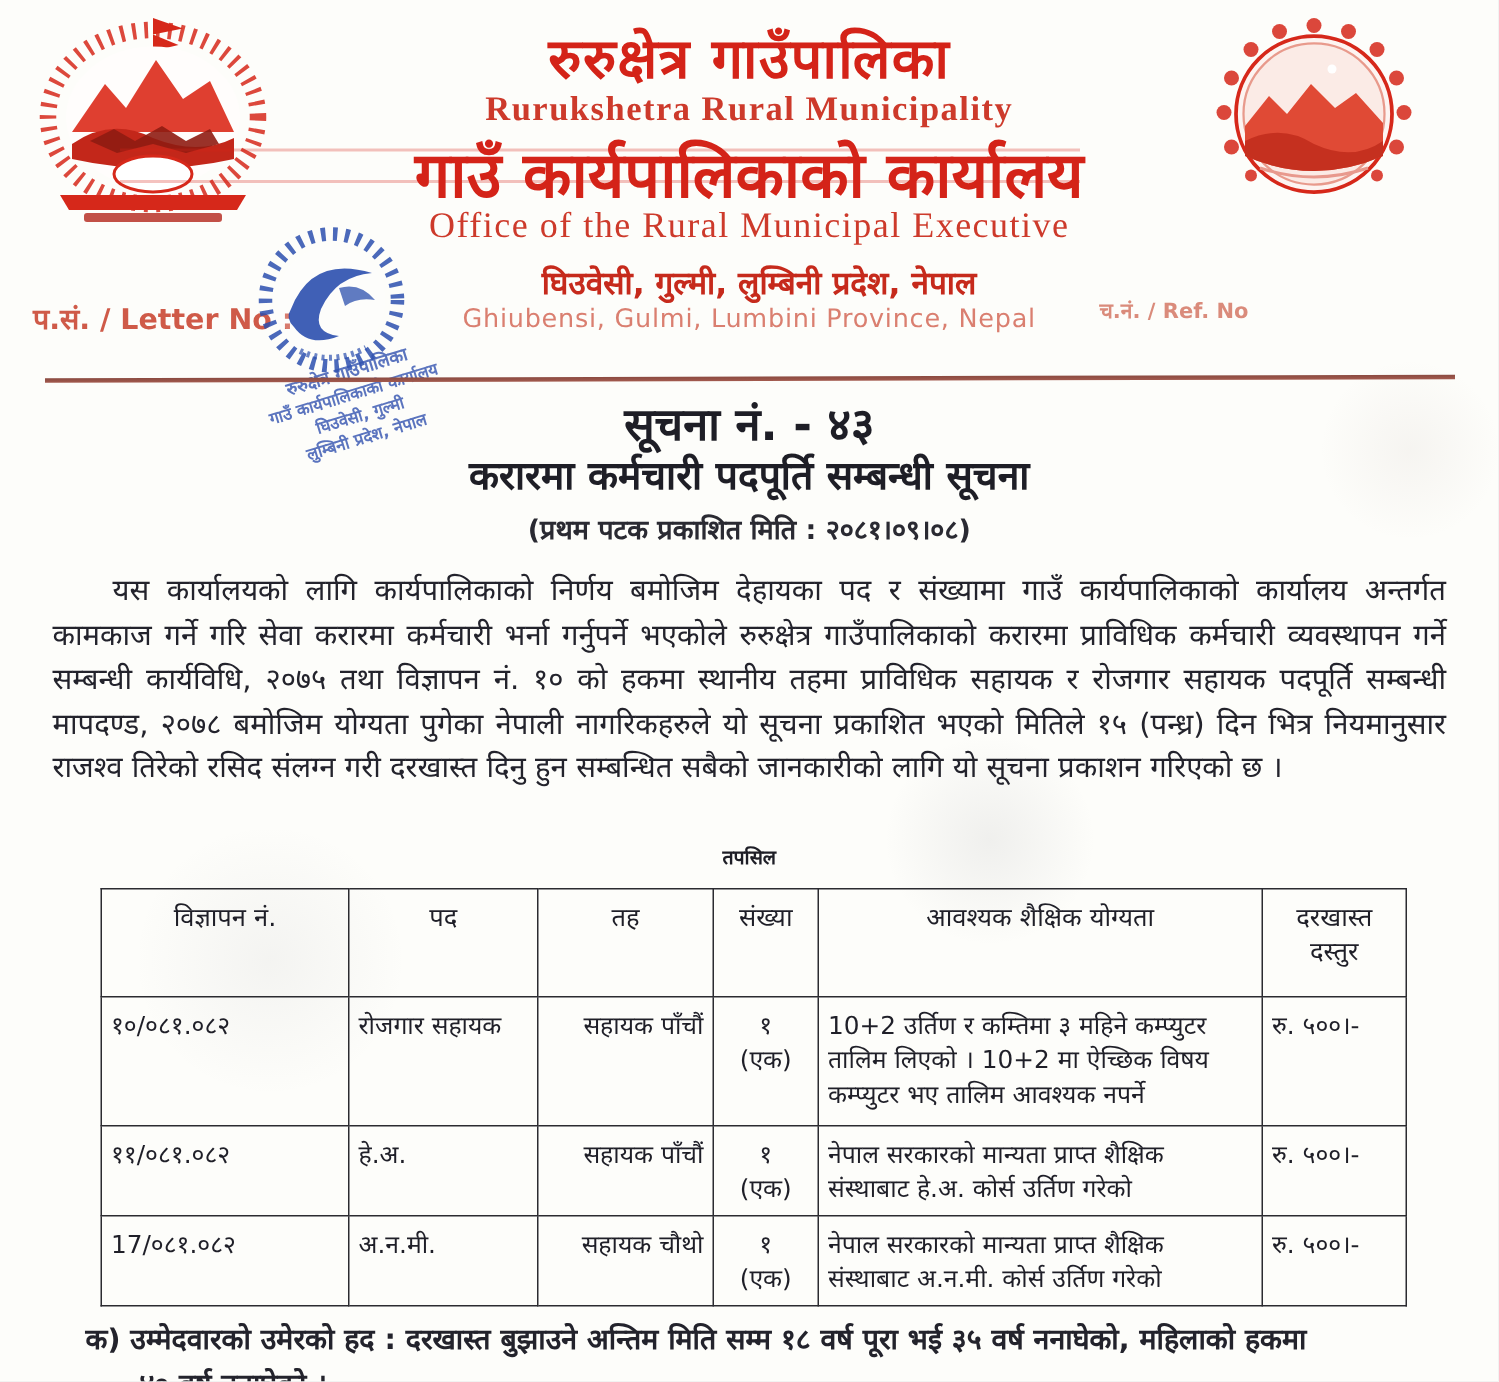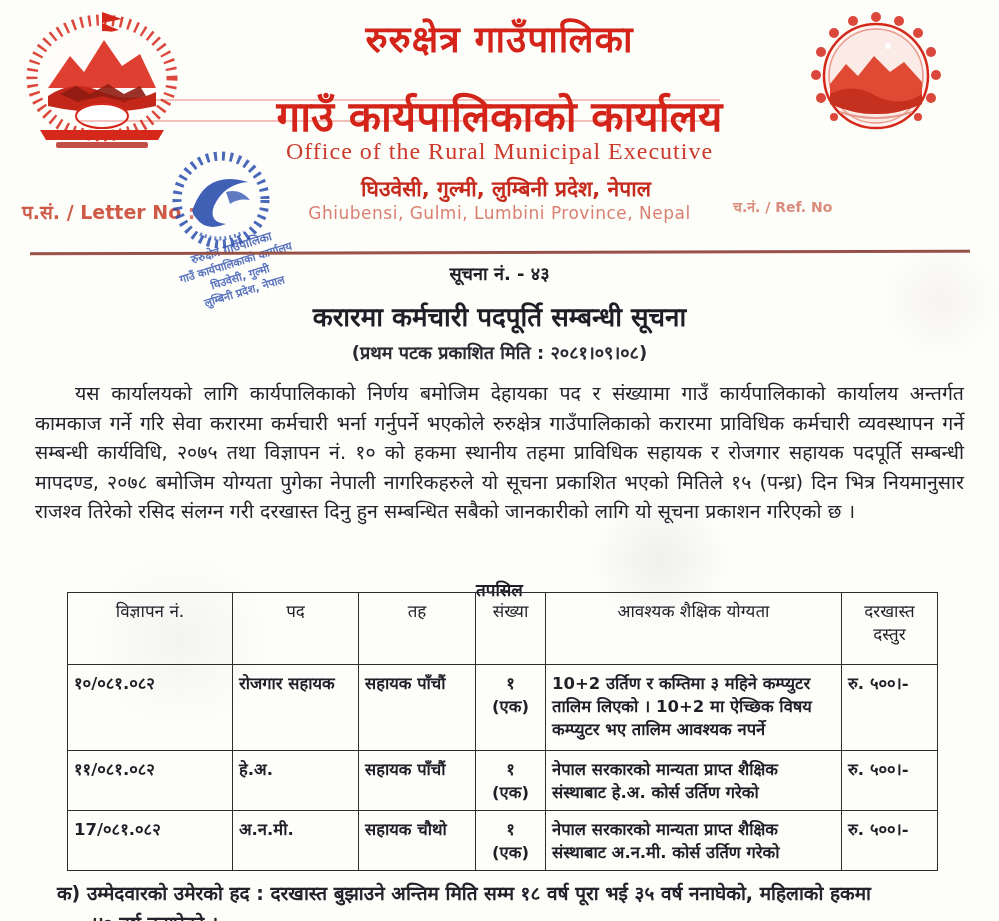--- a/index.html
+++ b/index.html
@@ -40,38 +40,38 @@
   .emblem-right { left:810px; top:12px; width:132px; height:132px; }
 
   
   .stamp { left:138px; top:148px; width:200px; height:185px; color:#3353b0; }
   .stamp svg { position:absolute; left:28px; top:0; }
   .stamp-text { position:absolute; left:0; top:92px; width:200px; text-align:center;
                 transform:rotate(-17deg); opacity:.8; line-height:15px; font-weight:bold; }
   .stamp-text .s1 { font-size:12px; } .stamp-text .s2 { font-size:11px; }
 
   
-  .n-no    { top:261px; font-size:18px; font-weight:bold; color:#1e1e26; }
+  .n-no    { top:261px; font-size:30px; font-weight:bold; color:#1e1e26; }
   .n-title { top:298px; font-size:26px; font-weight:bold; color:#1e1e26; }
   .n-pub   { top:340px; font-size:18px; font-weight:bold; color:#2a2a32;text-align:center; }
 
   .body-par { left:35px; top:379px; width:929px; font-size:19.5px; line-height:29.6px;
               text-align:justify; text-indent:40px; color:#23232c; }
 
-  .tapasil { top:578px; font-size:17px; font-weight:bold; color:#1e1e26; }
+  .tapasil { top:562px; font-size:13px; font-weight:bold; color:#1e1e26; }
 
   
   table.sched { position:absolute; left:67px; top:592px; width:870px;
                 border-collapse:collapse; table-layout:fixed; color:#1f1f28; }
   table.sched th, table.sched td { border:1.6px solid #2b2b30; vertical-align:top; }
   table.sched th { height:72px; font-size:17px; font-weight:normal; padding:6px 4px 0; text-align:center; }
-  table.sched td { font-size:16.5px; padding:6px 6px 4px; font-weight:bold; }
+  table.sched td { font-size:16.5px; padding:6px 6px 4px; font-weight:normal; }
   .c-adno  { width:165px; } .c-post { width:126px; } .c-level { width:117px; }
   .c-qty   { width:70px; }  .c-qual { width:296px; } .c-fee   { width:96px; }
-  td.t-ctr { text-align:left; }
+  td.t-ctr { text-align:right; }
   .qty-stack span { display:block; text-align:center; }
   tr.r1 td { height:86px; } tr.r2 td { height:60px; } tr.r3 td { height:60px; }
 
   .footer-note { left:57px; top:878px; width:910px; font-size:19px; font-weight:bold;
                  color:#23232c; line-height:30px; }
   .footer-note .l2 { padding-left:36px; }
 </style>
 </head>
 <body>
 
@@ -108,20 +108,21 @@
     </g>
     <circle cx="66" cy="64" r="52" fill="#fdf4f1" stroke="#d6281a" stroke-width="2.5"></circle>
     <circle cx="66" cy="64" r="47" fill="#fbebe6" stroke="#e89a8c" stroke-width="1.5"></circle>
     <circle cx="78" cy="34" r="3" fill="#fff"></circle>
     <path d="M20,72 L36,52 L48,64 L64,44 L80,60 L94,50 L112,70 L112,92 Q66,112 20,92 Z" fill="#e04a35"></path>
     <path d="M20,82 Q44,70 66,84 Q92,96 112,82 L112,92 Q66,112 20,92 Z" fill="#c22d1d" opacity=".9"></path>
     <path d="M30,100 Q66,112 102,100" fill="none" stroke="#e8998d" stroke-width="2"></path>
   </svg>
 
   <div class="abs ctr h-np1">रुरुक्षेत्र गाउँपालिका</div>
+  <div class="abs ctr h-en1">Rurukshetra Rural Municipality</div>
   <div class="abs artifact-line" style="top:99px;"></div>
   <div class="abs artifact-line" style="top:120px;"></div>
   <div class="abs ctr h-np2">गाउँ कार्यपालिकाको कार्यालय</div>
   <div class="abs ctr h-en2">Office of the Rural Municipal Executive</div>
   <div class="abs ctr h-np3">घिउवेसी, गुल्मी, लुम्बिनी प्रदेश, नेपाल</div>
   <div class="abs ctr h-en3">Ghiubensi, Gulmi, Lumbini Province, Nepal</div>
 
   <div class="abs letter-no">प.सं. / Letter No :</div>
   <div class="abs ref-no">च.नं. / Ref. No</div>
 

